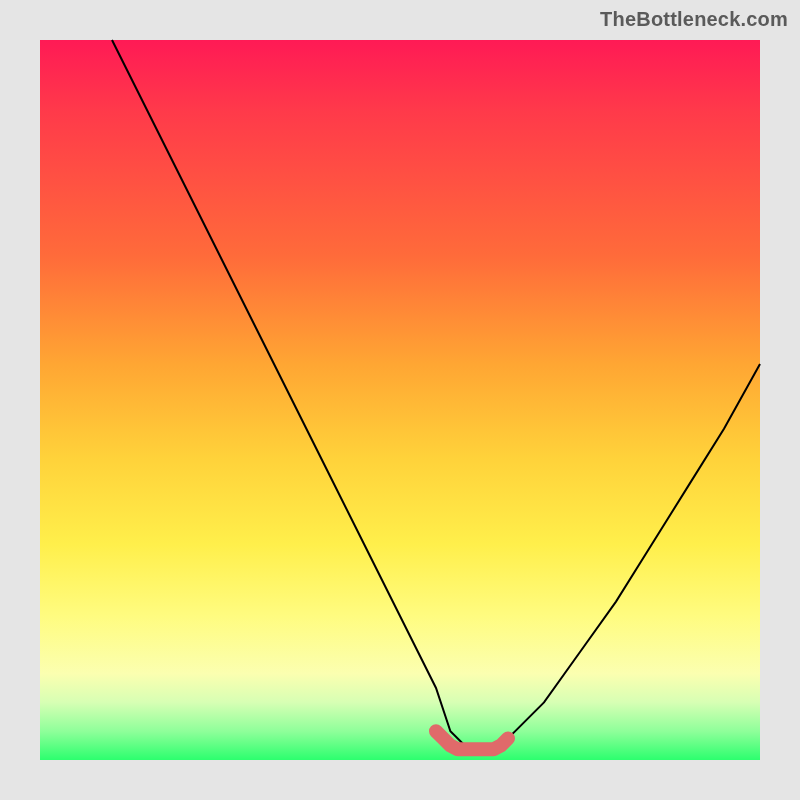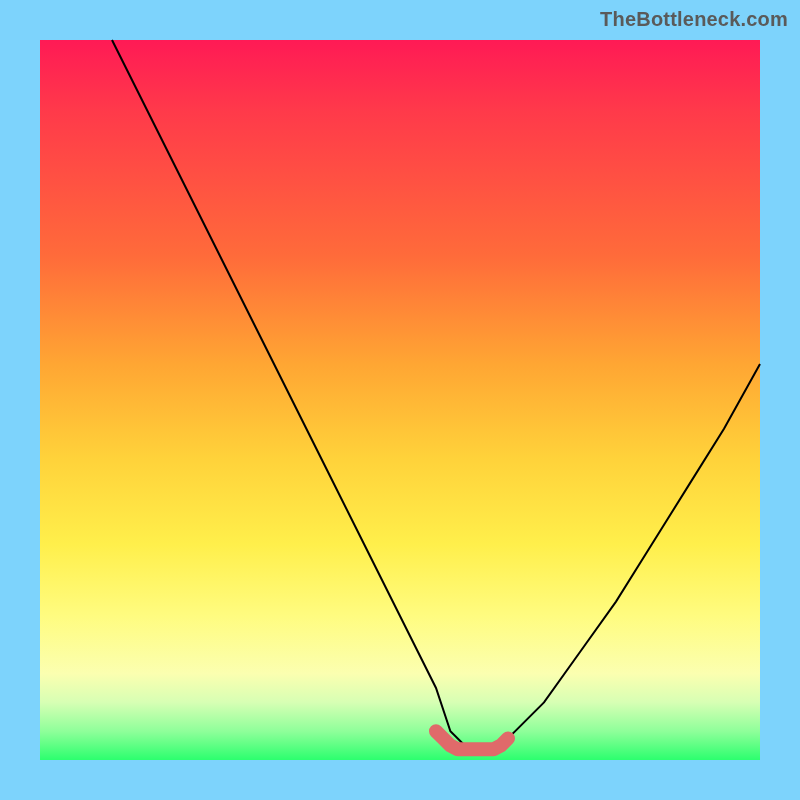--- a/index.html
+++ b/index.html
@@ -8,21 +8,21 @@
     width: 800px;
     height: 800px;
     background: #000;
     overflow: hidden;
     font-family: Arial, Helvetica, sans-serif;
   }
   .frame {
     position: relative;
     width: 800px;
     height: 800px;
-    background: #7dd3fc;
+    background: #e5e5e5;
   }
   .plot-area {
     position: absolute;
     left: 40px;
     top: 40px;
     width: 720px;
     height: 720px;
     
     background: linear-gradient(
       to bottom,

